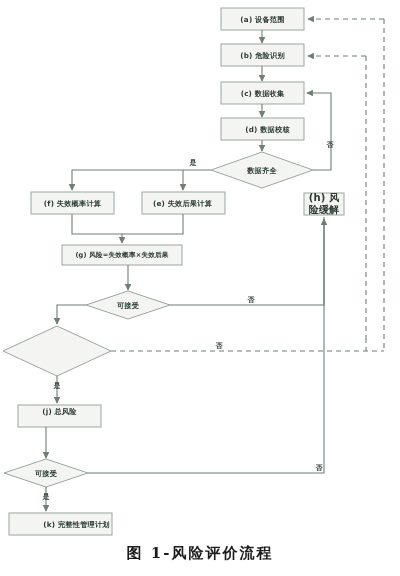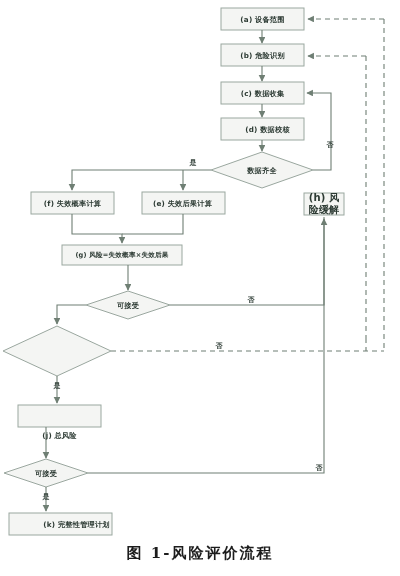--- a/index.html
+++ b/index.html
@@ -145,21 +145,21 @@
 
   <div class="node-label" style="left:221px;top:8px;width:83px;height:22px;">(a) 设备范围</div>
   <div class="node-label" style="left:221px;top:44px;width:83px;height:22px;">(b) 危险识别</div>
   <div class="node-label" style="left:221px;top:82px;width:83px;height:22px;">(c) 数据收集</div>
   <div class="node-label" style="left:226px;top:118px;width:83px;height:22px;">(d) 数据校核</div>
   <div class="node-label" style="left:226px;top:161px;width:72px;height:18px;">数据齐全</div>
   <div class="node-label" style="left:31px;top:192px;width:83px;height:22px;">(f) 失效概率计算</div>
   <div class="node-label" style="left:142px;top:192px;width:81px;height:22px;">(e) 失效后果计算</div>
   <div class="node-label" style="left:62px;top:245px;width:120px;height:20px;font-size:6.6px;">(g) 风险=失效概率×失效后果</div>
   <div class="node-label" style="left:100px;top:297px;width:56px;height:16px;">可接受</div>
-  <div class="node-label" style="left:18px;top:424px;width:83px;height:22px;">(j) 总风险</div>
+  <div class="node-label" style="left:18px;top:400px;width:83px;height:22px;">(j) 总风险</div>
   <div class="node-label" style="left:18px;top:465px;width:56px;height:16px;">可接受</div>
   <div class="node-label" style="left:25px;top:513px;width:103px;height:22px;">(k) 完整性管理计划</div>
   <div class="node-label vert-label" style="left:304px;top:193px;width:40px;height:22px;font-size:10px;writing-mode:horizontal-tb;border-radius:6px;">(h) 风险缓解</div>
 
   <div class="edge-label" style="left:323px;top:142px;width:14px;">否</div>
   <div class="edge-label" style="left:186px;top:160px;width:14px;">是</div>
   <div class="edge-label" style="left:244px;top:297px;width:14px;">否</div>
   <div class="edge-label" style="left:212px;top:343px;width:14px;">否</div>
   <div class="edge-label" style="left:50px;top:383px;width:14px;">是</div>
   <div class="edge-label" style="left:312px;top:465px;width:14px;">否</div>

